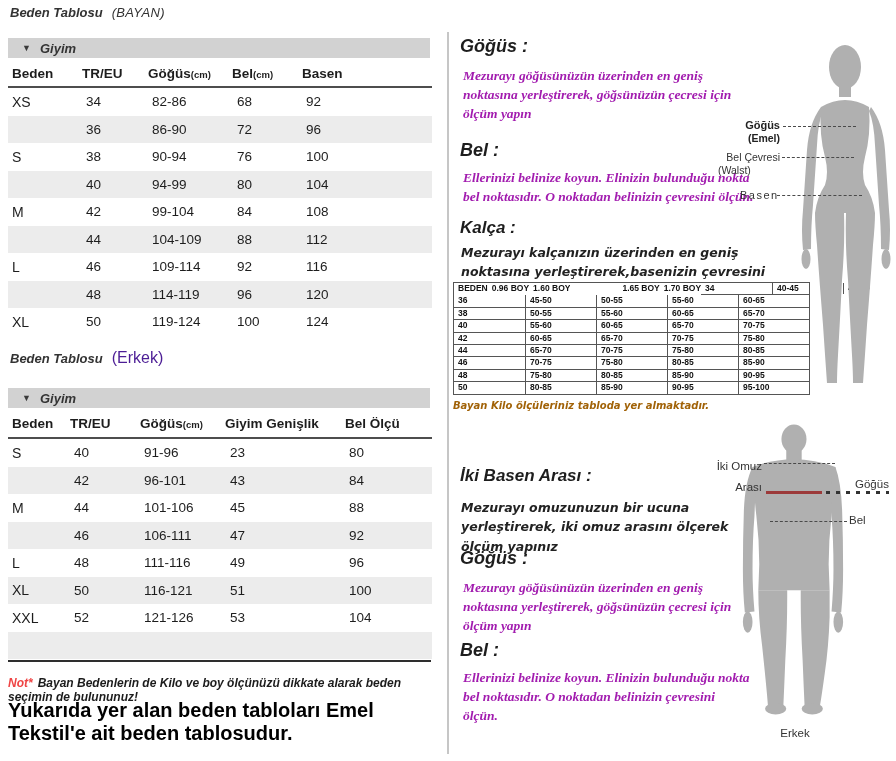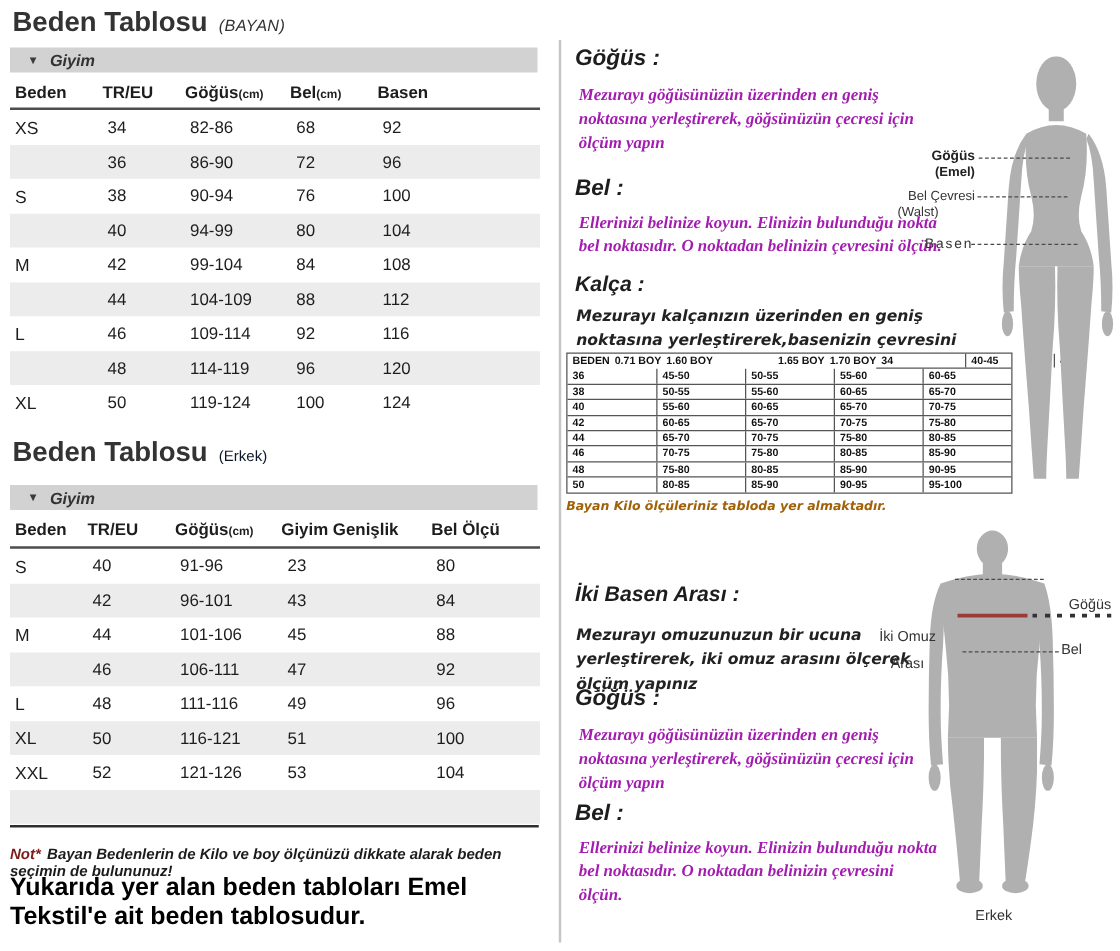--- a/index.html
+++ b/index.html
@@ -5,23 +5,23 @@
   * { box-sizing: border-box; margin: 0; padding: 0; }
   html,body { background:#fff; }
   #root {
     position: relative; width: 896px; height: 761px; background: #fff;
     font-family: "Liberation Sans", sans-serif; color: #222; overflow: hidden;
   }
   .abs { position: absolute; }
 
   
   .page-title { display:flex; align-items:baseline; gap:9px; }
-  .t-main { font-size:22px; font-weight:700; color:#333; }
+  .t-main { font-size:13px; font-weight:700; font-style:italic; color:#333; }
   .t-sub  { font-size:13px; font-style:italic; color:#333; letter-spacing:.3px; }
-  .t-sub2 { font-size:12px; color:#0f172a; }
+  .t-sub2 { font-size:16px; color:#4c1d95; }
 
   
   .bar {
     width:422px; height:20px; background:#d2d2d2;
     display:flex; align-items:center; padding-left:14px; gap:9px; cursor:pointer;
   }
   .tri { font-size:9px; color:#3a3a3a; line-height:1; }
   .bar-label { font-size:13px; font-style:italic; font-weight:600; color:#333; }
 
   
@@ -33,21 +33,21 @@
   .tbody { width:424px; }
   .trow  { height:27.5px; align-items:center; font-size:13.5px; color:#1d1d1d; }
   .trow.alt { background:#ececec; }
   .cell  { padding-left:8px; }
   .cell.c1 { padding-left:4px; font-size:14px; }
   .cell.c4 { padding-left:9px; }
   .botline { width:423px; height:2px; background:#2e2e2e; }
 
   
   .note { width:430px; font-size:12px; font-weight:700; font-style:italic; color:#1c1c1c; }
-  .note .red { color:#7f1d1d; margin-right:5px; }
+  .note .red { color:#ef4444; margin-right:5px; }
   .footer-note { width:430px; font-size:20px; font-weight:700; color:#000; }
 
   
   .vdivider { width:2px; height:722px; background:#c6c6c6; }
 
   
   .g-head   { font-size:18px; font-style:italic; font-weight:600; color:#1d1d1d; }
   .g-head.bold { font-size:17px; font-weight:700; }
   .p-serif  { font-family:"Liberation Serif", serif; font-weight:700; font-style:italic;
               font-size:13.5px; line-height:1.42; color:#a21caf; }
@@ -68,21 +68,21 @@
   
   .fig-label { font-size:11px; color:#333; line-height:12.5px; }
   .fig-label.bold { font-weight:700; color:#222; }
   .fig-label.right { text-align:right; }
   .dash { height:0; border-top:1.5px dashed #4a4a4a; }
   .dots { height:3px; background:repeating-linear-gradient(90deg,#333 0 4px,transparent 4px 10px); }
   .redline { height:3px; background:#9c3a3a; }
   .silhouette { fill:#b0b0b0; }
   .caption-small { font-size:11.5px; color:#333; text-align:center; }
   .hip-label { letter-spacing:1.5px; }
-  .shoulder-label { text-align:center; line-height:21px; font-size:11.5px; color:#333;margin-top:44px; }
+  .shoulder-label { text-align:right; line-height:21px; font-size:11.5px; color:#333; }
 </style>
 </head>
 <body>
 
 <div id="root">
 
   <div class="abs page-title" style="left:10px; top:5px;">
     <span class="t-main">Beden Tablosu</span>
     <span class="t-sub">(BAYAN)</span>
   </div>
@@ -321,21 +321,21 @@
 
   <div class="abs hw-table" style="left:453px; top:282px;">
     <div class="hw-head" style="display:contents;">
       
     
         <div class="hw-row" style="display:inline-grid; grid-template-columns:none; border-bottom:none; float:left;">
           <div class="hw-cell">BEDEN</div>
         </div>
       
         <div class="hw-row" style="display:inline-grid; grid-template-columns:none; border-bottom:none; float:left;">
-          <div class="hw-cell">0.71 BOY</div>
+          <div class="hw-cell">0.96 BOY</div>
         </div>
       
         <div class="hw-row" style="display:inline-grid; grid-template-columns:none; border-bottom:none; float:left;">
           <div class="hw-cell">1.60 BOY</div>
         </div>
       
         <div class="hw-row" style="display:inline-grid; grid-template-columns:none; border-bottom:none; float:left;margin-left:48px;">
           <div class="hw-cell">1.65 BOY</div>
         </div>
       

